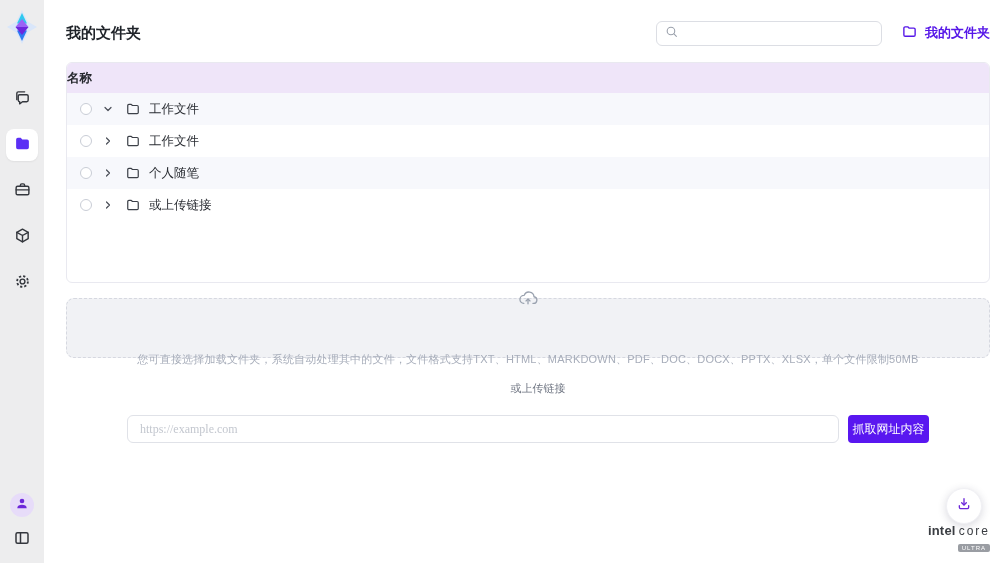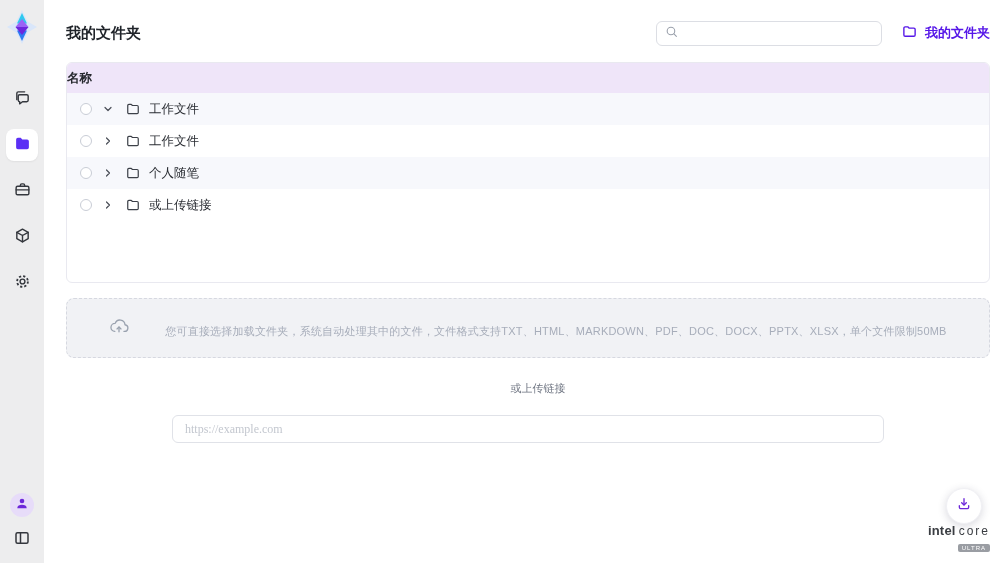--- a/index.html
+++ b/index.html
@@ -72,21 +72,21 @@
   .chev { width:12px; height:12px; margin-left:10px; flex:none; display:flex; cursor:pointer; }
   .chev svg { width:12px; height:12px; }
   .chev.right svg { transform:rotate(-90deg); }
   .row-folder-icon { width:14px; height:14px; margin-left:12px; flex:none; }
   .row-label { margin-left:9px; }
 
   
   .dropzone {
     position:absolute; top:298px; left:22px; right:10px; height:60px;
     background:#f1f2f5; border:1px dashed #d6d8e0; border-radius:8px;
-    display:flex; flex-direction:row; align-items:center; justify-content:center; cursor:pointer;gap:36px;
+    display:flex; flex-direction:column; align-items:center; justify-content:center; cursor:pointer;gap:36px;
   }
   .dropzone svg { width:20px; height:16px; }
   .drop-hint { margin-top:6px; font-size:11px; color:#a7adba; letter-spacing:.2px; }
 
   .or-label {
     position:absolute; top:381px; left:0; right:0; text-align:center;
     font-size:11px; color:#6f7582;padding-left:32px;
   }
 
   
@@ -294,20 +294,21 @@
         <path d="M10.4 13.8L13 11.2l2.6 2.6"></path>
       </svg>
     </span>
     <div class="drop-hint">您可直接选择加载文件夹，系统自动处理其中的文件，文件格式支持TXT、HTML、MARKDOWN、PDF、DOC、DOCX、PPTX、XLSX，单个文件限制50MB</div>
   </section>
 
   <div class="or-label">或上传链接</div>
 
   <div class="url-row">
     <input type="text" class="url-input" placeholder="https://example.com" style="">
+    <button class="fetch-btn">抓取网址内容</button>
   </div>
 
   <div class="fab">
     <span>
       <svg viewBox="0 0 24 24" fill="none" stroke="#6d28d9" stroke-width="2" stroke-linecap="round" stroke-linejoin="round" width="16" height="16">
         <path d="M12 4v9"></path>
         <path d="M8.5 10L12 13.5 15.5 10"></path>
         <path d="M5 14.5V17a2 2 0 0 0 2 2h10a2 2 0 0 0 2-2v-2.5"></path>
       </svg>
     </span>

